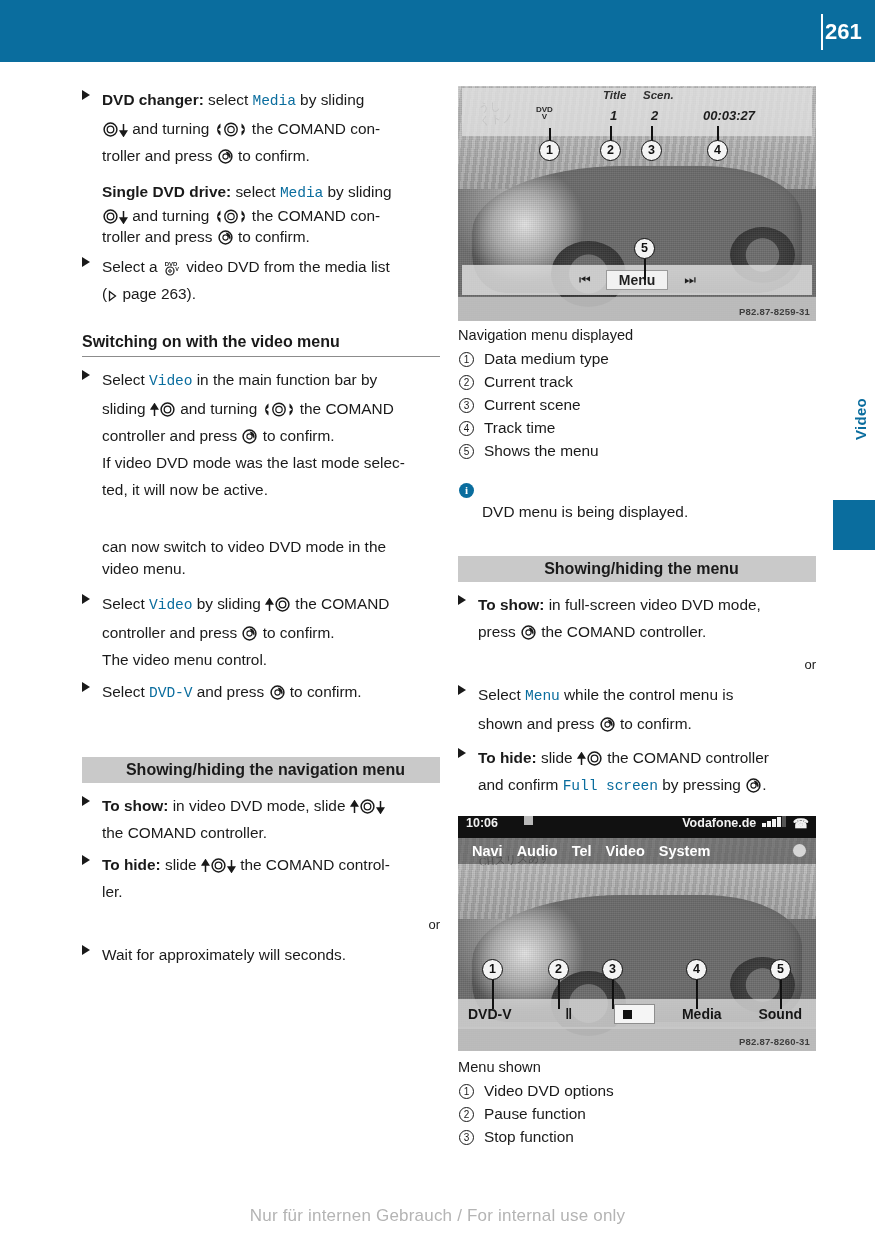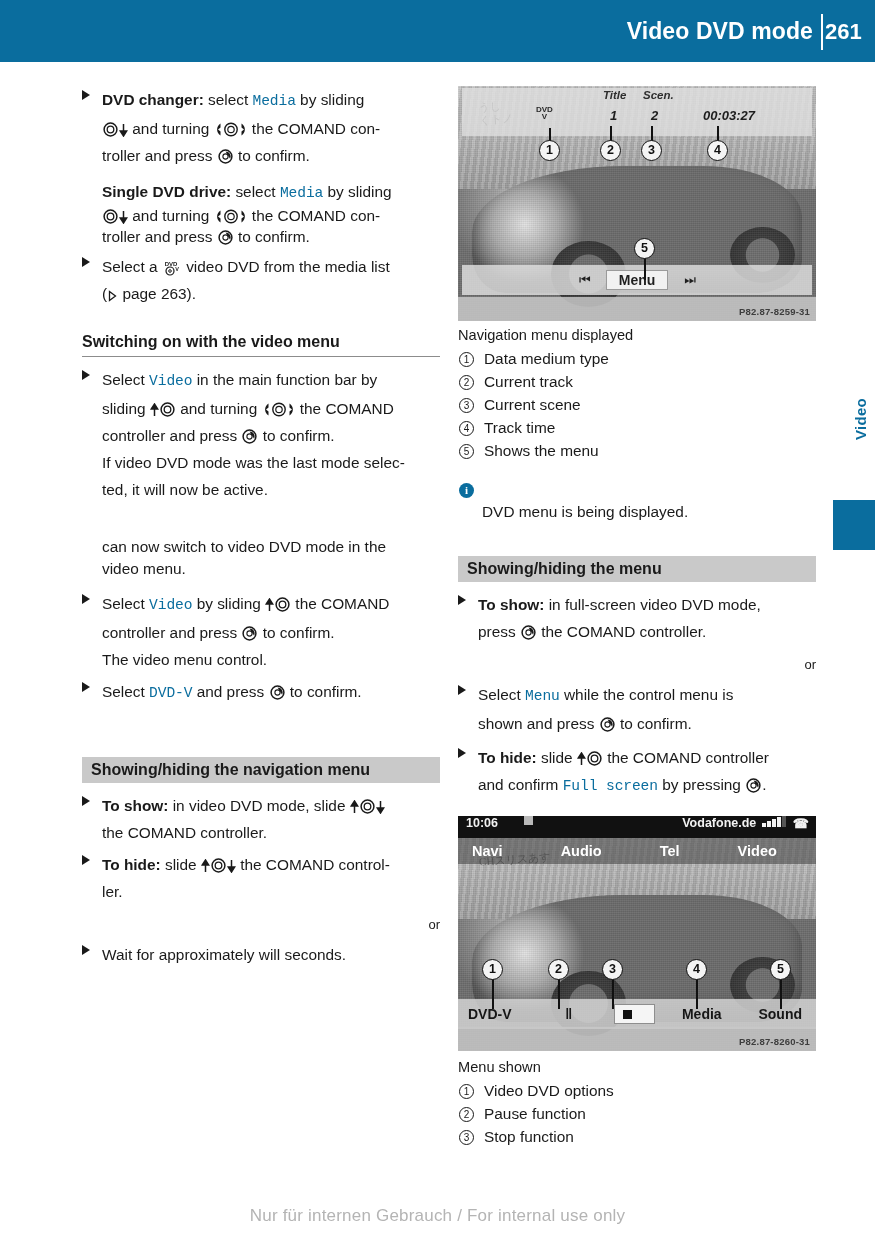--- a/index.html
+++ b/index.html
@@ -120,20 +120,21 @@
     margin-top: 26px;
     margin-bottom: 9px;
   }
   .h-grey {
     font-size: 16px;
     font-weight: bold;
     background: #c9c9c9;
     padding: 4px 0 4px 9px;
     margin-top: 28px;
     margin-bottom: 9px;
+    text-align: center;
   }
 
   
   .ic { display: inline-block; vertical-align: -3px; position: relative; }
   .ic svg { display: block; }
 
   
   .legend { margin-top: 4px; }
   .legend-cap {
     font-size: 14.6px;
@@ -363,21 +364,20 @@
   .ov-menubar {
     position: absolute;
     left: 0; top: 22px; right: 0;
     height: 26px;
     background: rgba(70,70,70,.58);
     color: #fff;
     font-size: 14.5px;
     font-weight: bold;
     display: flex;
     align-items: center;
-    gap: 44px;
   }
   .ov-menubar span { margin-left: 14px; }
   .ov-menubar .dot {
     margin-left: auto; margin-right: 10px;
     width: 13px; height: 13px; border-radius: 50%;
     background: #d6d6d6;
   }
   .ov-bottombar {
     position: absolute;
     left: 0; right: 0; bottom: 22px;
@@ -414,21 +414,20 @@
     font-size: 17px;
     color: #b4b4b4;
     font-family: "Liberation Sans", sans-serif;
     letter-spacing: .2px;
   }
 </style>
 </head>
 <body>
 
 <div class="page-header">
-  <div class="header-title">Video DVD mode</div>
   <div class="header-divider"></div>
   <div class="header-pageno">261</div>
 </div>
 
 <div class="side-tab-label">Video</div>
 <div class="side-tab-marker"></div>
 
 <div class="col col-left">
 
   <div class="bullet-item">

